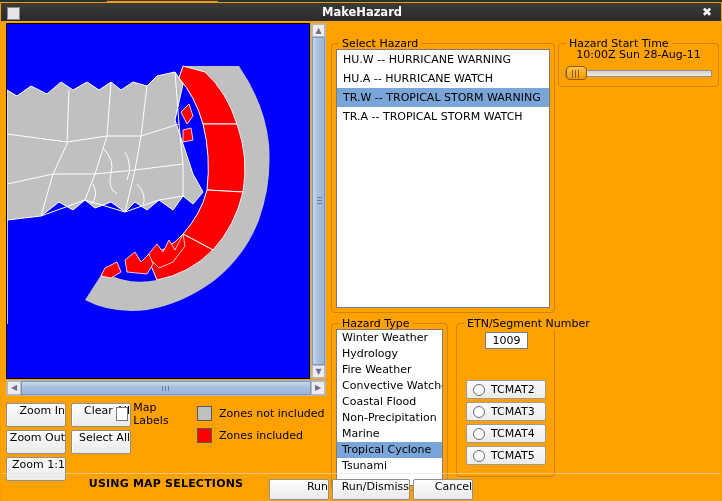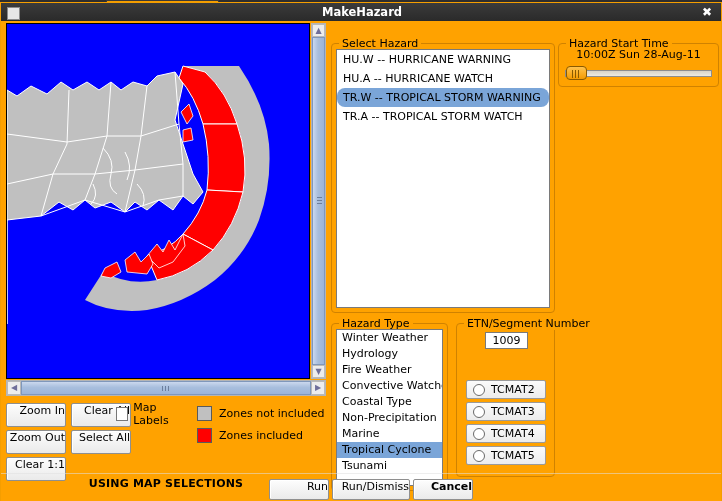--- a/index.html
+++ b/index.html
@@ -85,21 +85,21 @@
 
   
   .group{position:absolute;border:1px solid #d08200;border-radius:4px;box-sizing:border-box;}
   .group > .legend-title{position:absolute;top:-7px;left:7px;background:#ffa200;padding:0 3px;
     font-size:11px;color:#000;white-space:nowrap;}
 
   #grp-select-hazard{left:330px;top:22px;width:224px;height:270px;}
   #hazard-list{position:absolute;left:4px;top:5px;right:4px;bottom:4px;
     background:#ffffff;border:1px solid #7a7a7a;box-sizing:border-box;overflow:hidden;}
   #hazard-list .item{height:19px;line-height:19px;padding-left:6px;font-size:11px;color:#000;cursor:pointer;white-space:nowrap;}
-  #hazard-list .item.sel{background:#7aa5d8;color:#000;border-radius:8px;}
+  #hazard-list .item.sel{background:#7aa5d8;color:#000;}
 
   #grp-start{left:557px;top:22px;width:161px;height:44px;}
   #grp-end{left:557px;top:71px;width:161px;height:44px;}
   .time-val{position:absolute;left:0;top:4px;width:100%;text-align:center;font-size:11px;color:#000;}
   .slider{position:absolute;left:6px;top:22px;right:6px;height:14px;}
   .slider .track{position:absolute;left:0;right:0;top:4px;height:7px;
     background:linear-gradient(#d8d3c6,#eceae2);border:1px solid #8d8d8d;box-sizing:border-box;}
   .slider .track .fill{position:absolute;left:0;top:0;height:100%;background:#4f7fd0;}
   .slider .thumb{position:absolute;top:0;width:21px;height:14px;background:linear-gradient(#ffc24d,#f49a00);
     border:1px solid #8a5a00;border-radius:4px;box-sizing:border-box;}
@@ -120,21 +120,21 @@
     display:flex;align-items:center;cursor:pointer;}
   .radio-row .rd{width:10px;height:10px;margin-left:6px;border:1px solid #6a6a6a;border-radius:50%;background:#fff;}
   .radio-row .rl{margin-left:6px;font-size:11px;color:#000;}
 
   
   #bottom-sep{position:absolute;left:0;top:452px;width:720px;height:1px;background:#e0e0e0;opacity:.55;}
   #bottom-bar{position:absolute;left:0;top:455px;width:720px;height:25px;}
   #bottom-bar .btn{position:absolute;height:19px;top:3px;}
   #btn-run{left:268px;width:58px;}
   #btn-rundismiss{left:331px;width:76px;}
-  #btn-cancel{left:412px;width:58px;font-weight:bold;}
+  #btn-cancel{left:412px;width:58px;}
 </style>
 </head>
 <body>
 
 <div id="top-strip">
   <div class="ghost-win">
     <div class="g1"></div>
     <div class="g2"></div>
     <div class="g3"></div>
     <div class="g4"></div>
@@ -214,21 +214,21 @@
           </div>
         <div class="arrow rt">▶</div>
       </div>
     </div>
 
     <div id="map-buttons">
       <div class="btn" id="zoom-in">Zoom In</div>
       <div class="btn" id="clear-all">Clear All</div>
       <div class="btn" id="zoom-out">Zoom Out</div>
       <div class="btn" id="select-all">Select All</div>
-      <div class="btn" id="zoom-11">Clear 1:1</div>
+      <div class="btn" id="zoom-11">Zoom 1:1</div>
     </div>
 
     <div id="map-labels-box">
       <span class="cb"></span>
       <span class="lbl">Map Labels</span>
     </div>
 
     <div id="legend">
       <div class="row">
         <span class="sw grey"></span>
@@ -266,21 +266,21 @@
     </div>
 
 
     <div class="group" id="grp-hazard-type">
       <span class="legend-title">Hazard Type</span>
       <div id="type-list">
         <div class="item">Winter Weather</div>
         <div class="item">Hydrology</div>
         <div class="item">Fire Weather</div>
         <div class="item">Convective Watches</div>
-        <div class="item">Coastal Type</div>
+        <div class="item">Coastal Flood</div>
         <div class="item">Non-Precipitation</div>
         <div class="item">Marine</div>
         <div class="item sel">Tropical Cyclone</div>
         <div class="item">Tsunami</div>
       </div>
     </div>
 
     <div class="group" id="grp-etn">
       <span class="legend-title">ETN/Segment Number</span>
       <div id="etn-input">1009</div>

